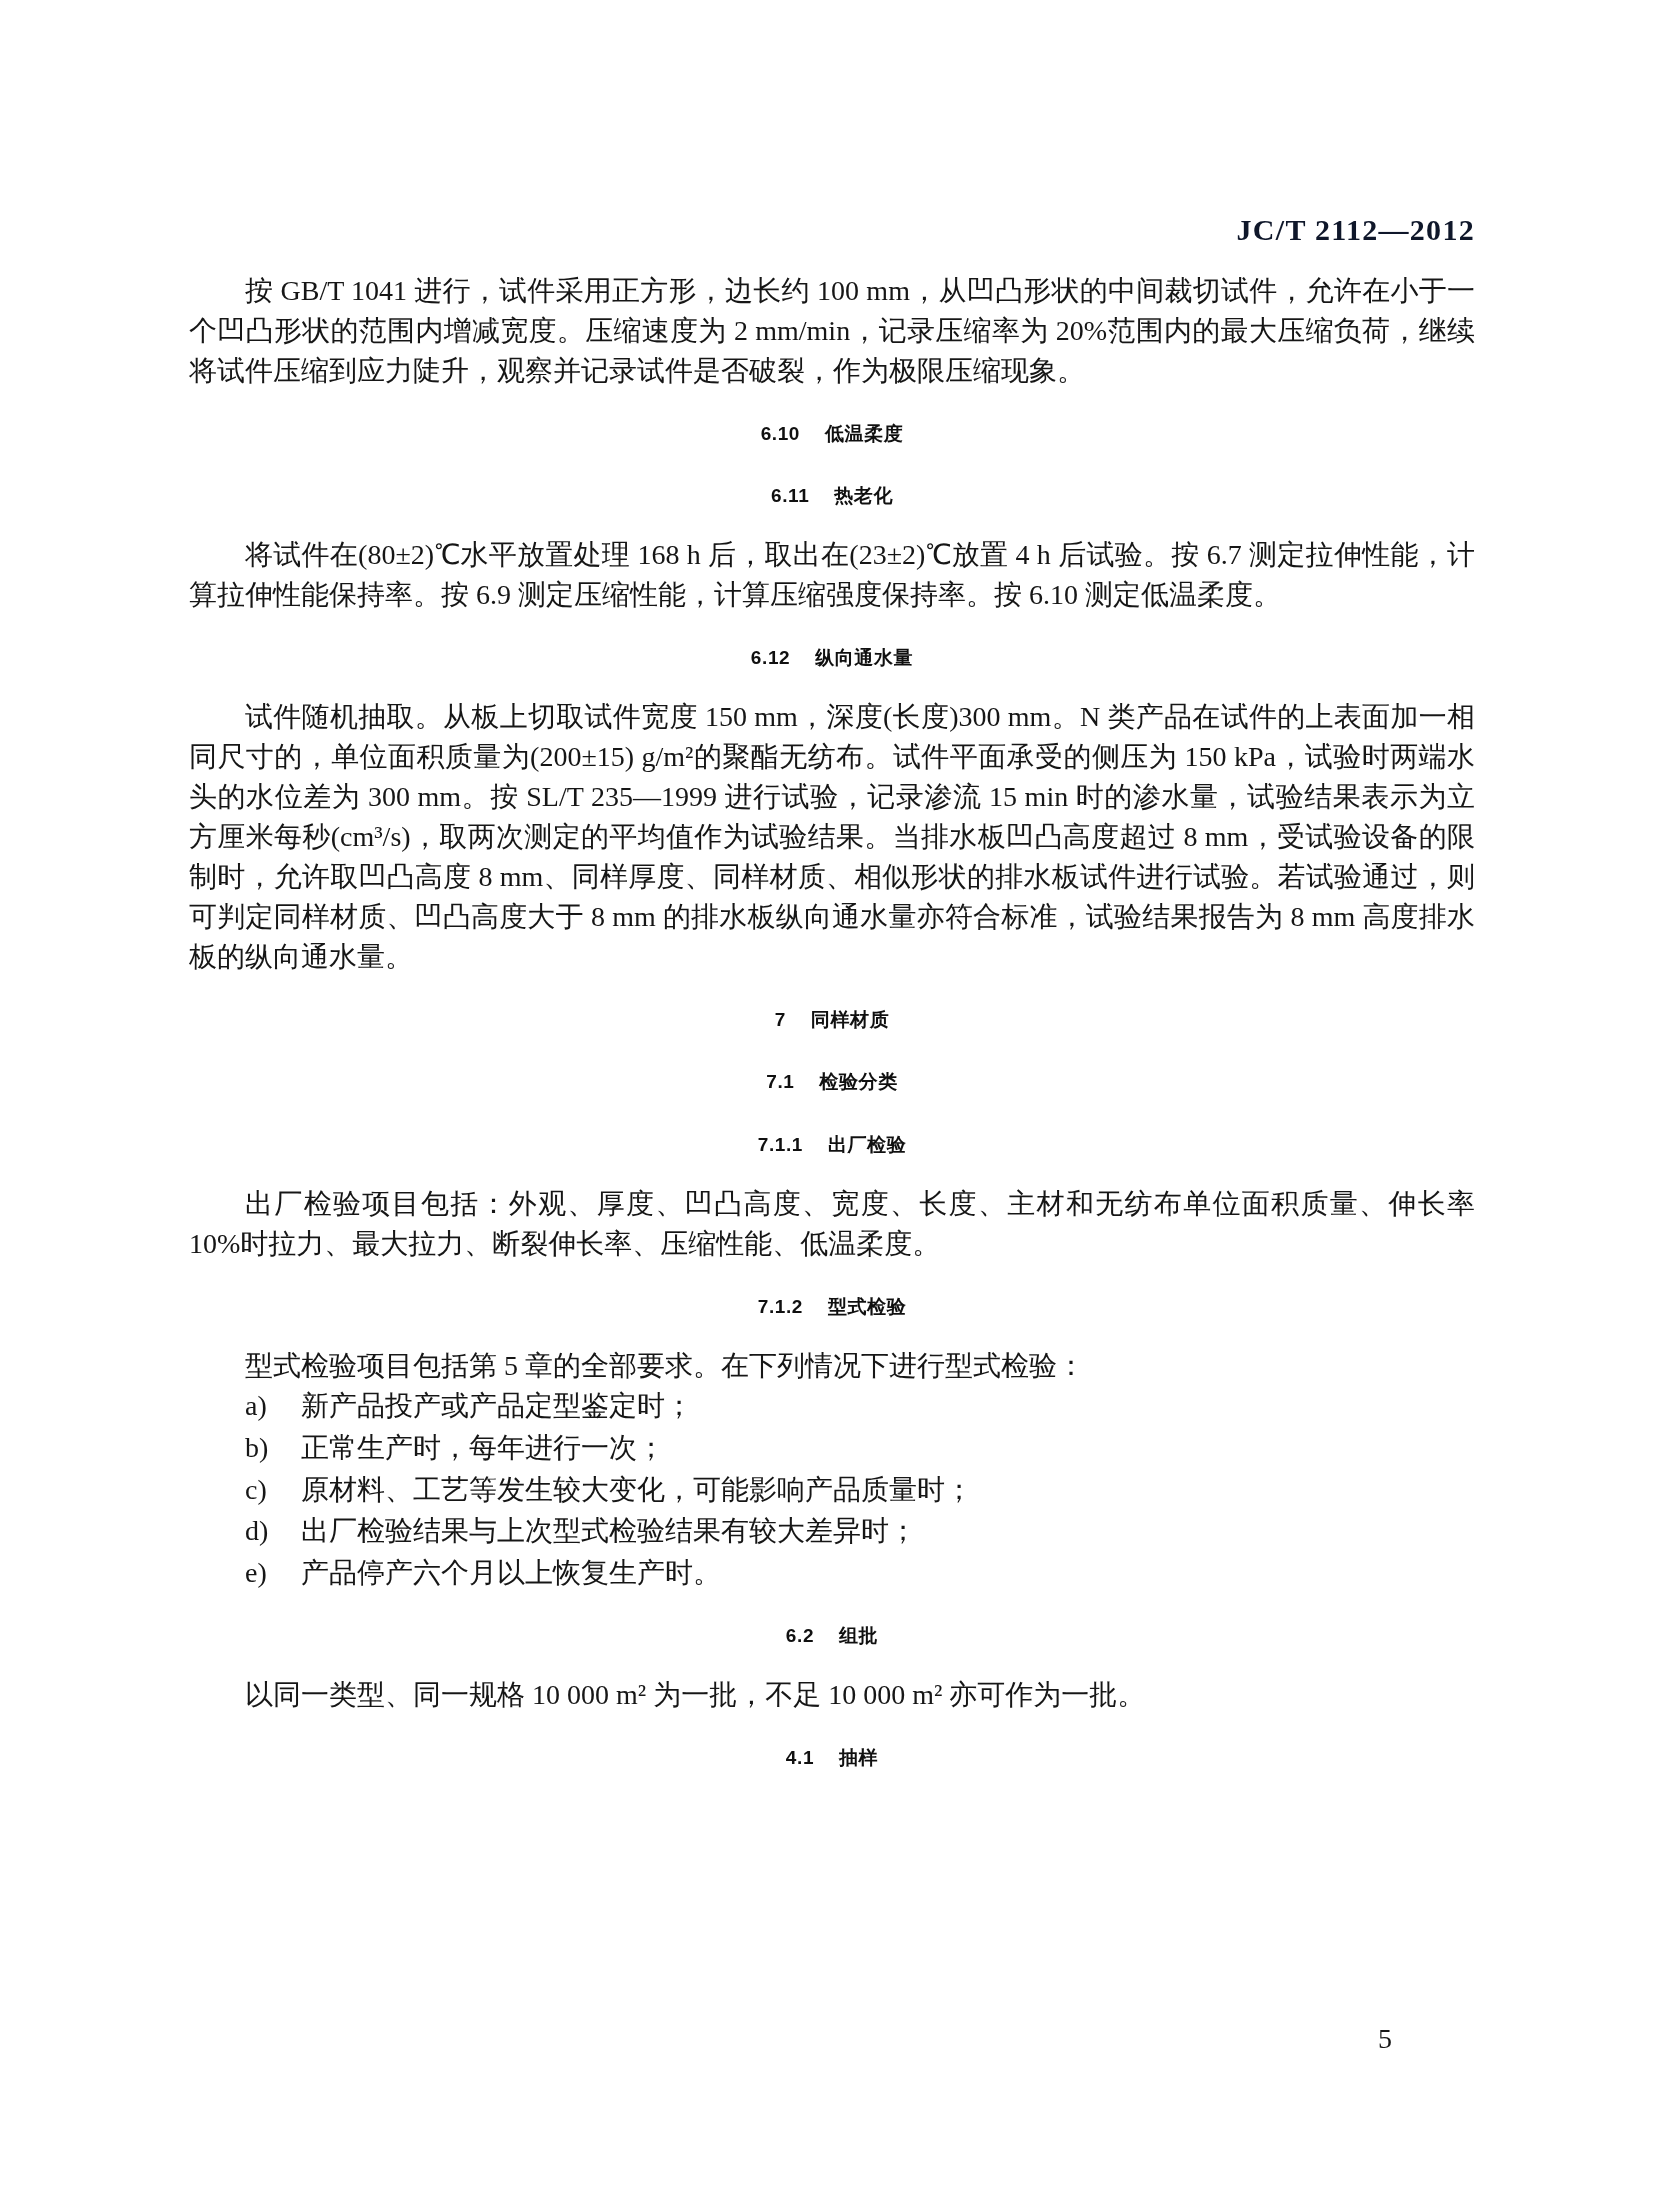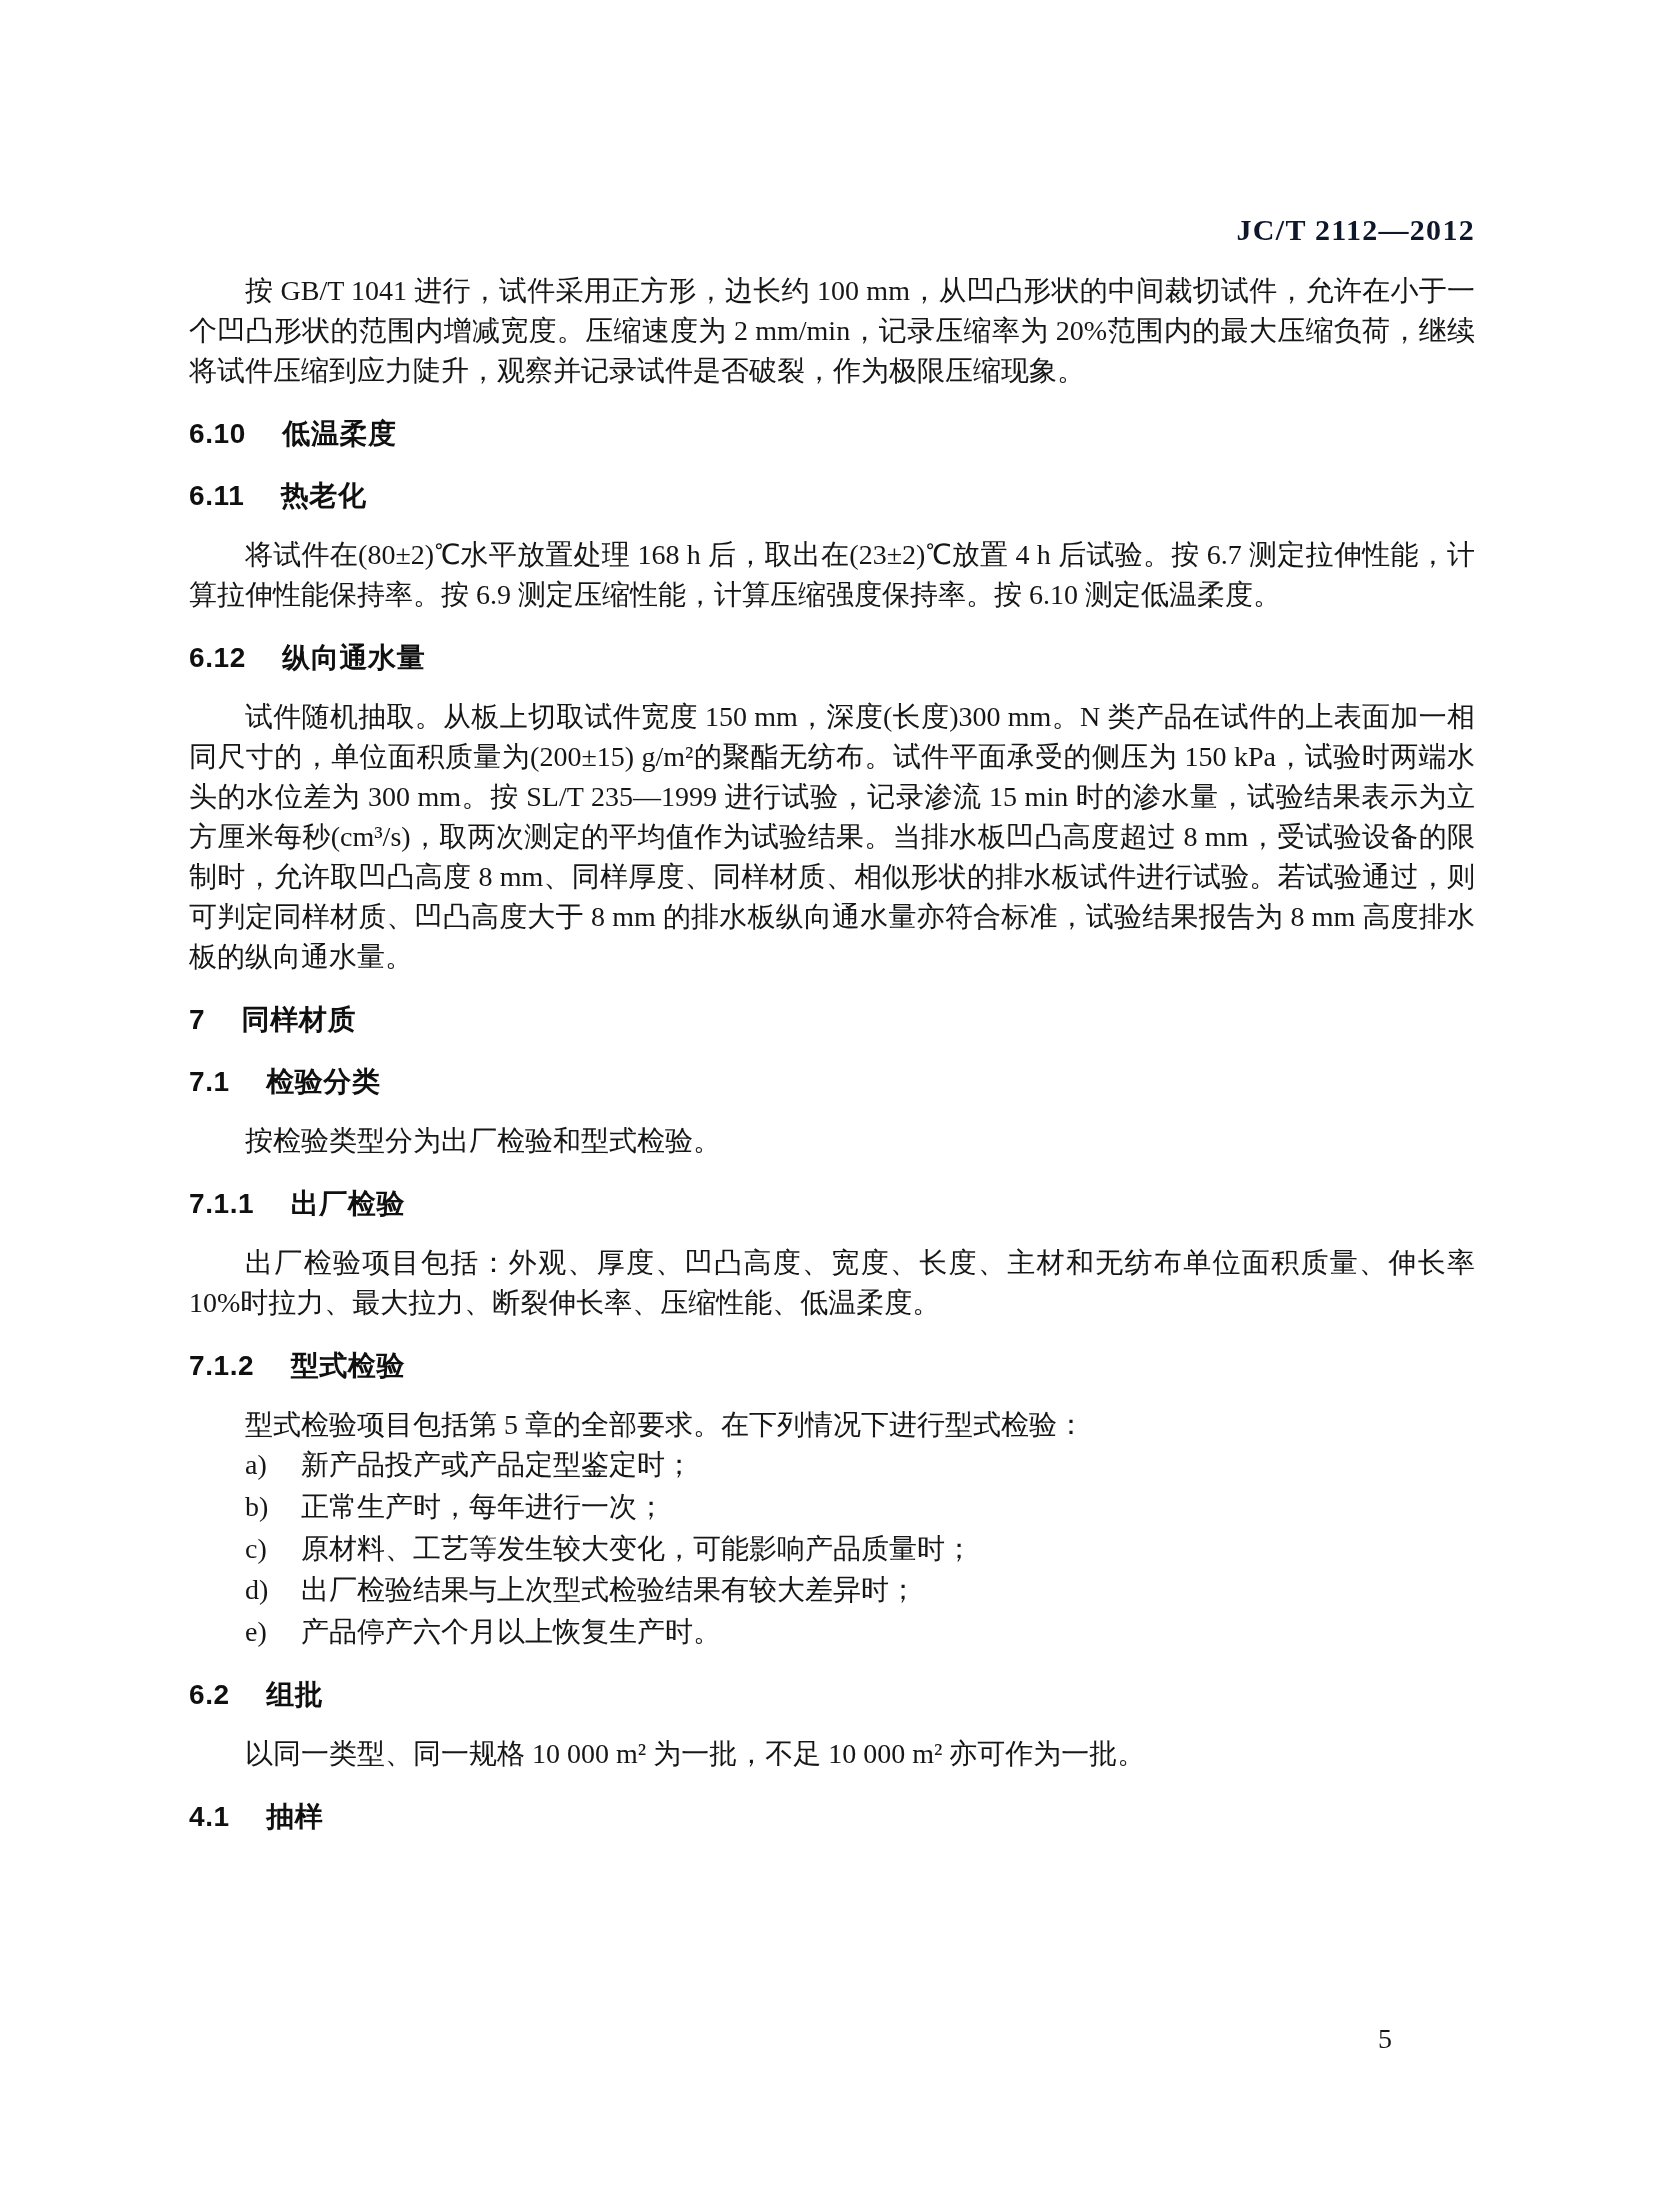--- a/index.html
+++ b/index.html
@@ -37,23 +37,23 @@
     color: #161616;
   }
   .para {
     margin: 0 0 0 0;
     text-indent: 2em;
   }
   .heading {
     margin: 22.7px 0 19px 0;
     font-family: "Liberation Sans", sans-serif;
     font-weight: bold;
-    font-size: 28px;
+    font-size: 19px;
     line-height: 40px;
-    text-align: left;
+    text-align: center;
     color: #101010;
     letter-spacing: 0.6px;
   }
   .heading .num { display: inline-block; }
   .heading .ttl { display: inline-block; margin-left: 1em; }
   .clause-list {
     list-style: none;
     margin: 0;
     padding: 0;
   }
@@ -111,21 +111,20 @@
 
     <h3 class="heading">
       <span class="num">7</span>
       <span class="ttl">同样材质</span>
     </h3>
 
     <h3 class="heading">
       <span class="num">7.1</span>
       <span class="ttl">检验分类</span>
     </h3>
-    <p class="para">按检验类型分为出厂检验和型式检验。</p>
 
     <h3 class="heading">
       <span class="num">7.1.1</span>
       <span class="ttl">出厂检验</span>
     </h3>
     <p class="para">出厂检验项目包括：外观、厚度、凹凸高度、宽度、长度、主材和无纺布单位面积质量、伸长率 10%时拉力、最大拉力、断裂伸长率、压缩性能、低温柔度。</p>
 
     <h3 class="heading">
       <span class="num">7.1.2</span>
       <span class="ttl">型式检验</span>

